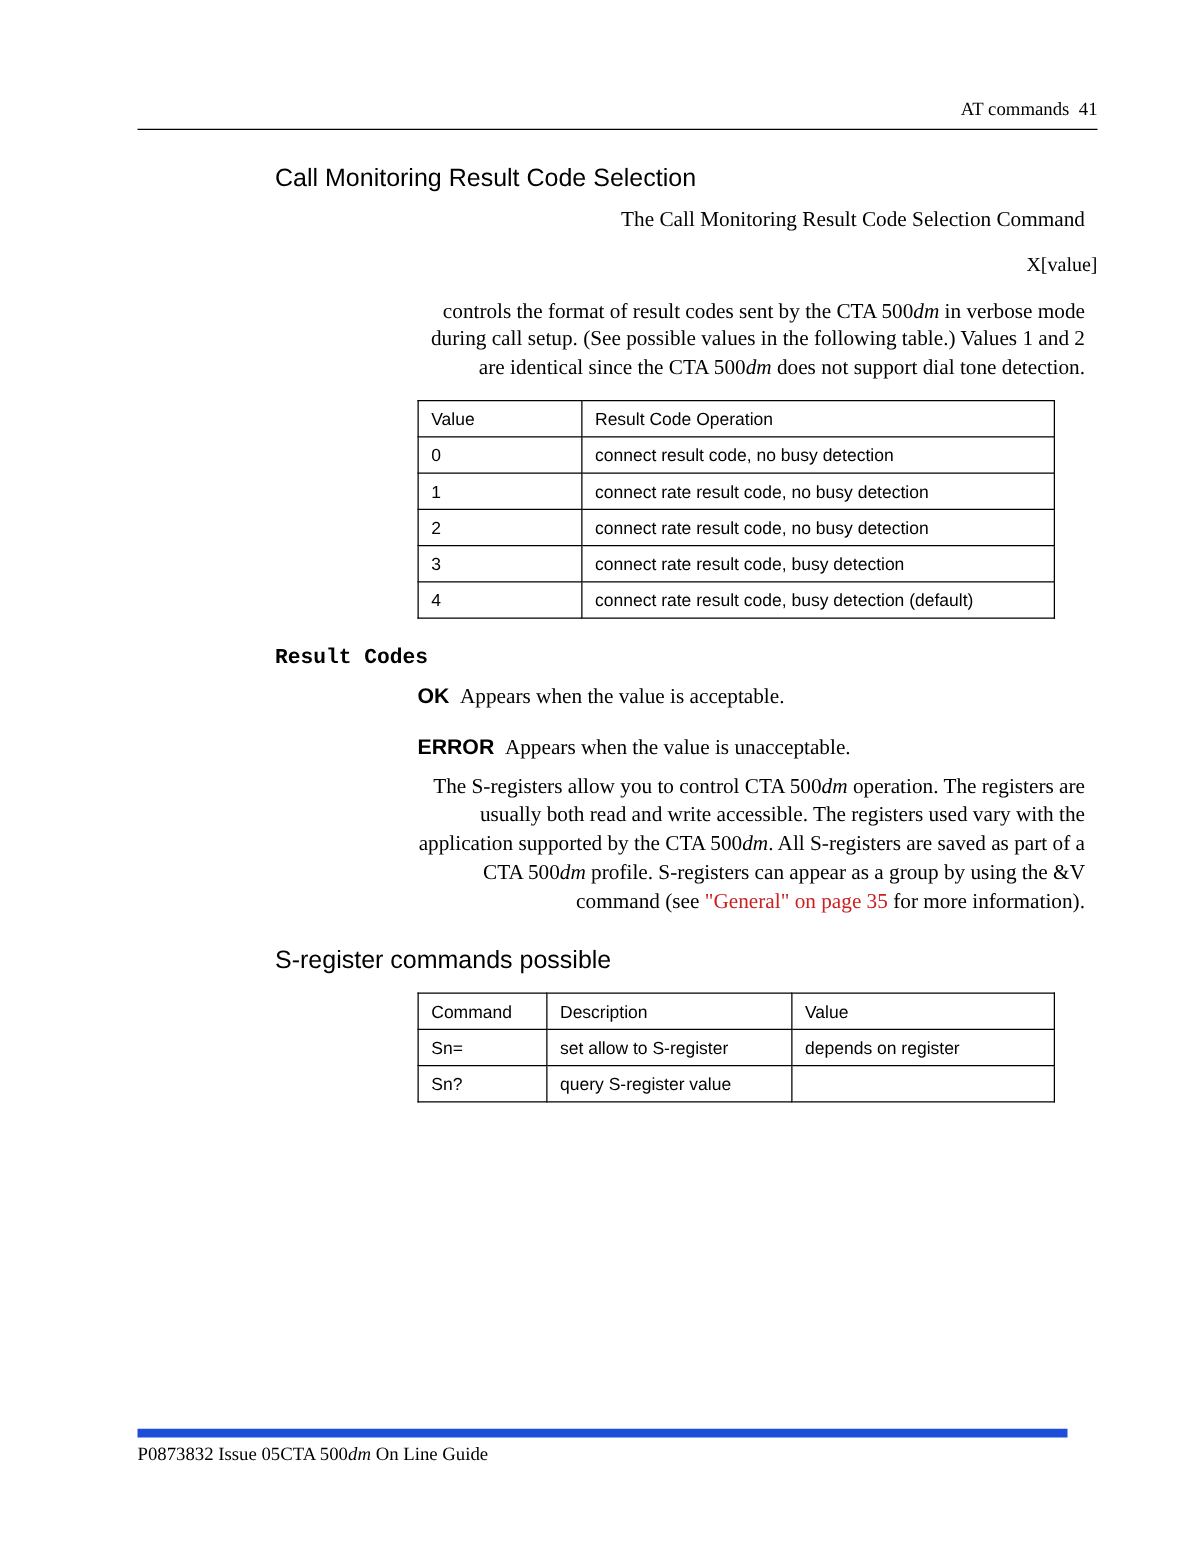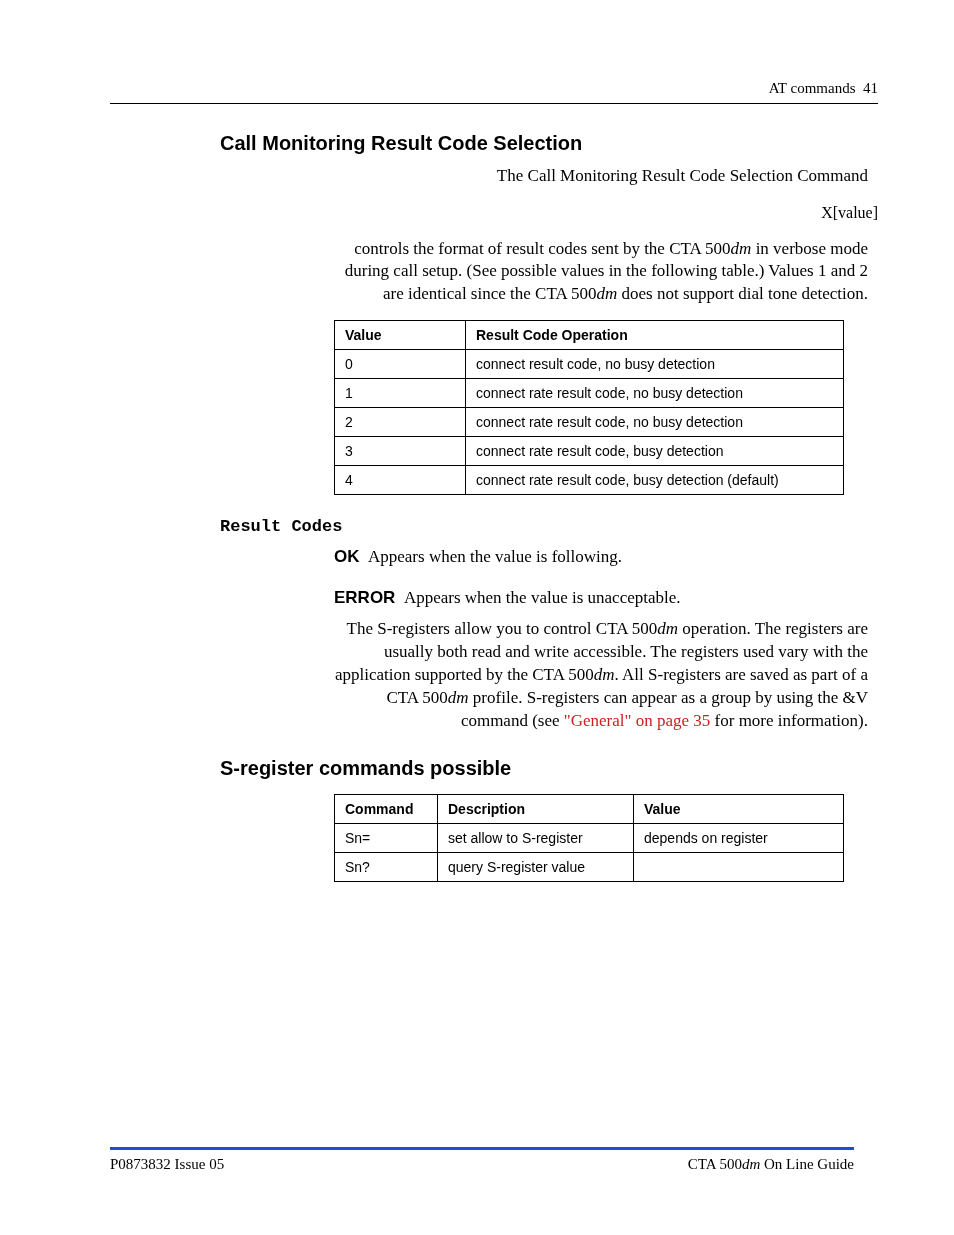--- a/index.html
+++ b/index.html
@@ -23,21 +23,21 @@
     margin-bottom: 28px;
   }
   .header-text {
     text-align: right;
     font-size: 15px;
     font-family: "Times New Roman", Times, serif;
     margin-bottom: 4px;
   }
   .h2 {
     font-family: Arial, Helvetica, sans-serif;
-    font-weight: bold;
+    font-weight: normal;
     font-size: 20px;
     margin-bottom: 10px;
     margin-left: 110px;
   }
   .h1 {
     font-family: Arial, Helvetica, sans-serif;
     font-weight: bold;
     font-size: 27px;
     margin: 30px 0 20px 0;
   }
@@ -69,43 +69,43 @@
     font-size: 14px;
   }
   table.t2 { width: 510px; }
   th, td {
     border: 1px solid #000;
     padding: 6px 10px;
     text-align: left;
     vertical-align: top;
   }
   th {
-    font-weight: bold;
+    font-weight: normal;
   }
   .bold-sans {
     font-family: Arial, Helvetica, sans-serif;
     font-weight: bold;
   }
   .rc-line {
     margin-left: 224px;
     margin-top: 8px;
     margin-bottom: 8px;
     line-height: 1.35;
   }
   .link { color: #cc2020; }
   .footer {
     position: absolute;
     bottom: 62px;
     left: 110px;
     right: 100px;
-    border-top: 3px solid #1d4ed8;
+    border-top: 7px solid #1d4ed8;
     padding-top: 6px;
     font-size: 15px;
     display: flex;
-    justify-content: space-between;
+    justify-content: flex-start;
   }
   .footer-right .italic { font-style: italic; }
 </style>
 </head>
 <body>
 
 <div class="page">
 
   <div class="header-text">
     <span>AT commands</span>&nbsp;&nbsp;<span>41</span>
@@ -147,21 +147,21 @@
     <tr>
           <td>4</td>
           <td>connect rate result code, busy detection (default)</td>
         </tr>
   </tbody>
     </table>
 
   <div class="h3">Result Codes</div>
 
   <div class="rc-line">
-    <span class="bold-sans">OK</span>&nbsp;&nbsp;<span>Appears when the value is following.</span>
+    <span class="bold-sans">OK</span>&nbsp;&nbsp;<span>Appears when the value is acceptable.</span>
   </div>
   <div class="rc-line" style="margin-top:18px">
     <span class="bold-sans">ERROR</span>&nbsp;&nbsp;<span>Appears when the value is unacceptable.</span>
   </div>
 
 
   <div class="body-block">
     <span>The S-registers allow you to control CTA 500</span><span class="italic">dm</span><span> operation. The registers are usually both read and write accessible. The registers used vary with the application supported by the CTA 500</span><span class="italic">dm</span><span>. All S-registers are saved as part of a CTA 500</span><span class="italic">dm</span><span> profile. S-registers can appear as a group by using the &amp;V command (see </span><span class="link">"General" on page 35</span><span> for more information).</span>
   </div>
 

